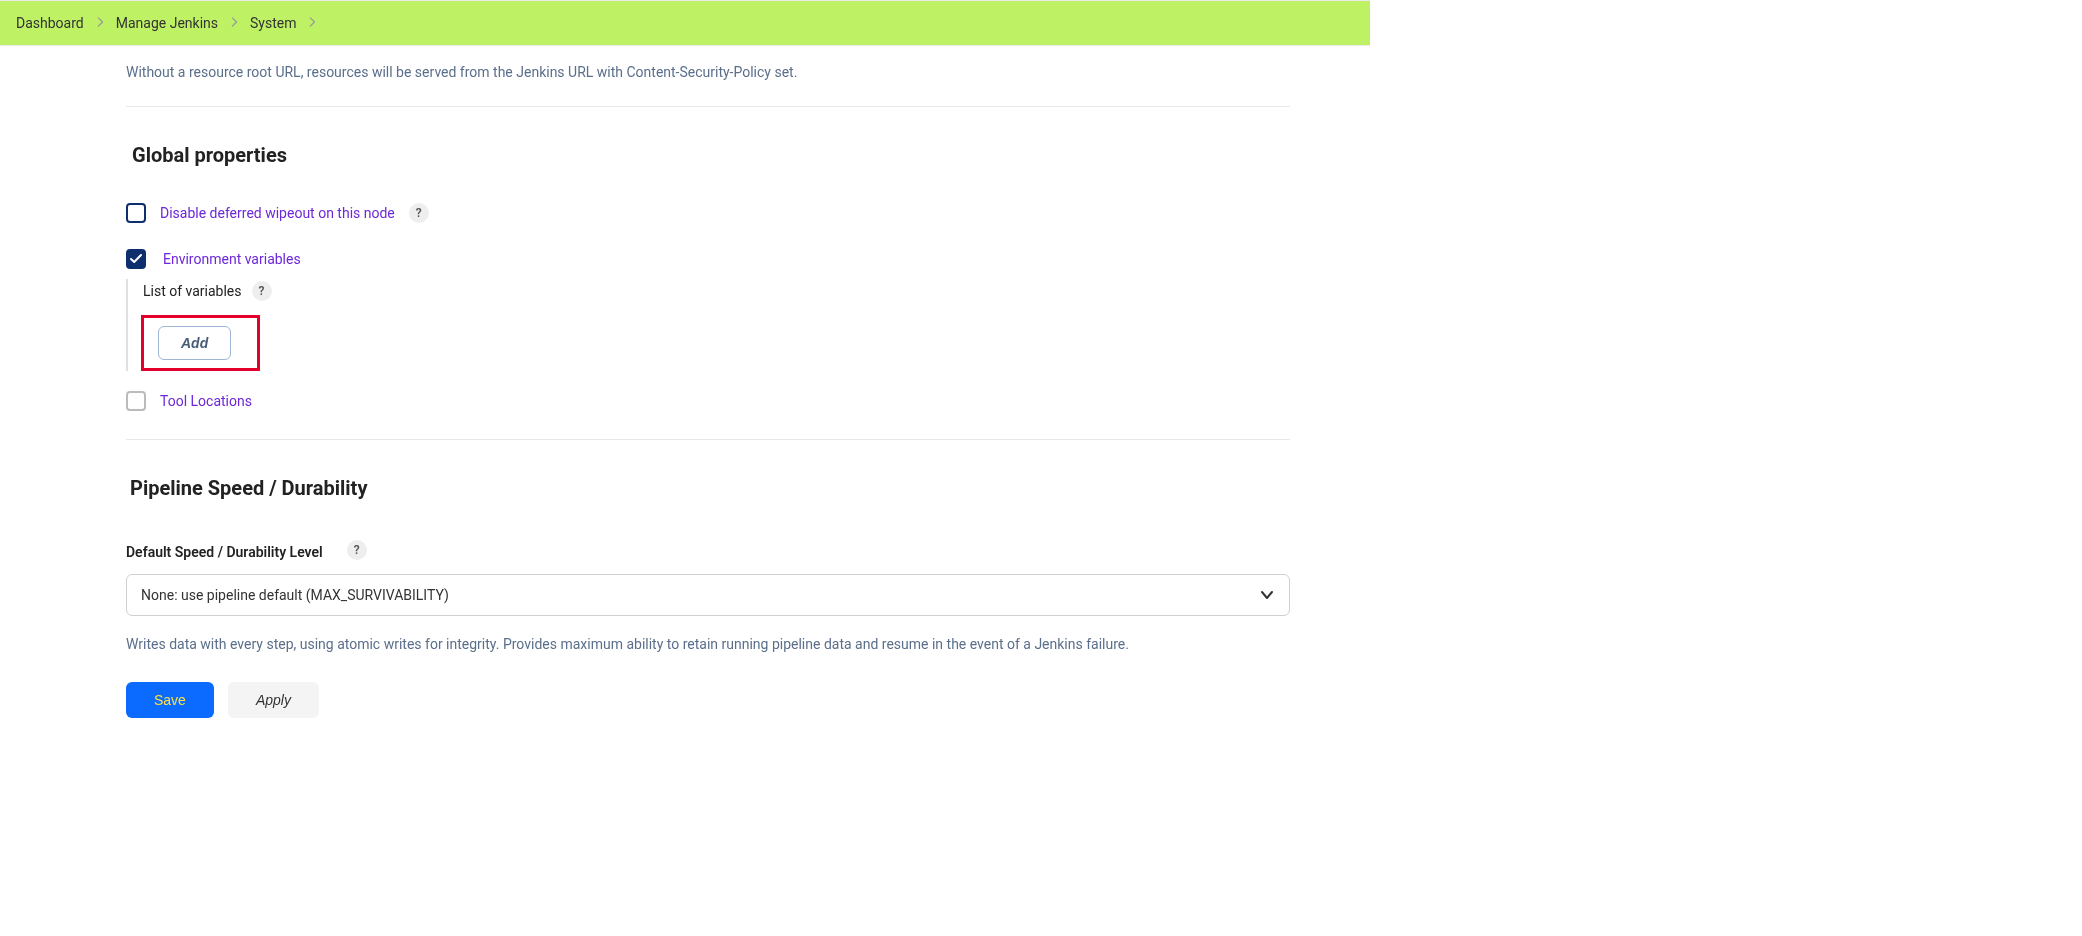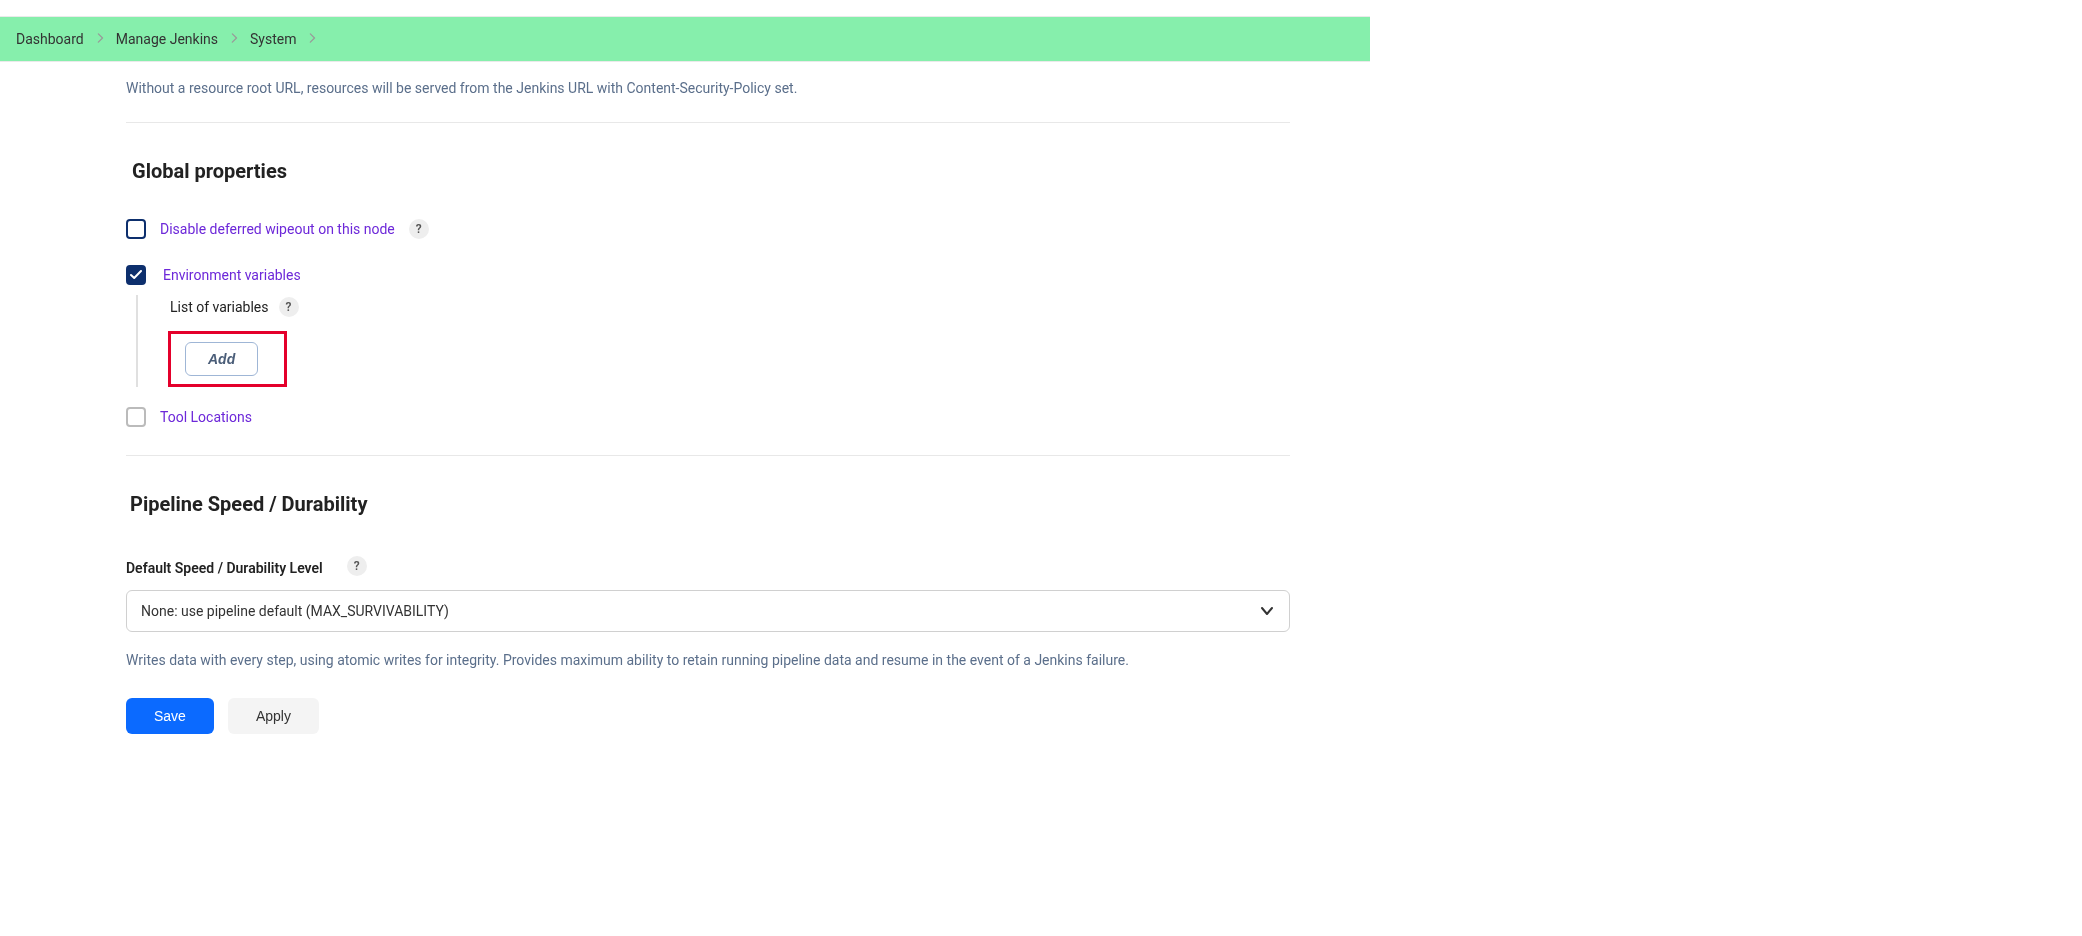--- a/index.html
+++ b/index.html
@@ -4,28 +4,27 @@
 <style>
   * { box-sizing: border-box; margin: 0; padding: 0; }
   body {
     font-family: -apple-system, BlinkMacSystemFont, "Segoe UI", Roboto, "Helvetica Neue", Arial, sans-serif;
     font-size: 14px;
     color: #333;
     background: #fff;
     width: 2082px;
   }
   .breadcrumb-bar {
-    background: #86efac;
+    background: #bef264;
     border-top: 1px solid #eaeaea;
     border-bottom: 1px solid #eaeaea;
     padding: 14px 16px;
     display: flex;
     align-items: center;
     gap: 12px;
-    margin-top: 16px;
   }
   .breadcrumb-item {
     color: #333;
     font-size: 14px;
     cursor: pointer;
   }
   .breadcrumb-sep {
     color: #aaa;
     font-size: 12px;
   }
@@ -95,22 +94,22 @@
     color: #555;
     font-size: 12px;
     font-weight: 600;
     display: inline-flex;
     align-items: center;
     justify-content: center;
     cursor: pointer;
     flex-shrink: 0;
   }
   .nested-block {
-    margin-left: 10px;
-    padding-left: 32px;
+    margin-left: 0;
+    padding-left: 15px;
     border-left: 2px solid #e0e0e0;
     margin-bottom: 18px;
   }
   .nested-label-row {
     display: flex;
     align-items: center;
     gap: 10px;
     padding: 2px 0 14px 0;
   }
   .nested-label {
@@ -183,25 +182,26 @@
   .btn {
     border: none;
     border-radius: 6px;
     padding: 10px 28px;
     font-size: 14px;
     font-weight: 500;
     cursor: pointer;
   }
   .btn-primary {
     background: #0b6aff;
-    color: #ffffff;
+    color: #fde047;
   }
   .btn-secondary {
     background: #f4f4f4;
     color: #333;
+    font-style: italic;
   }
   .page-wrap {
     display: flex;
   }
   .main-col {
     width: 1370px;
   }
 </style>
 </head>
 <body>

